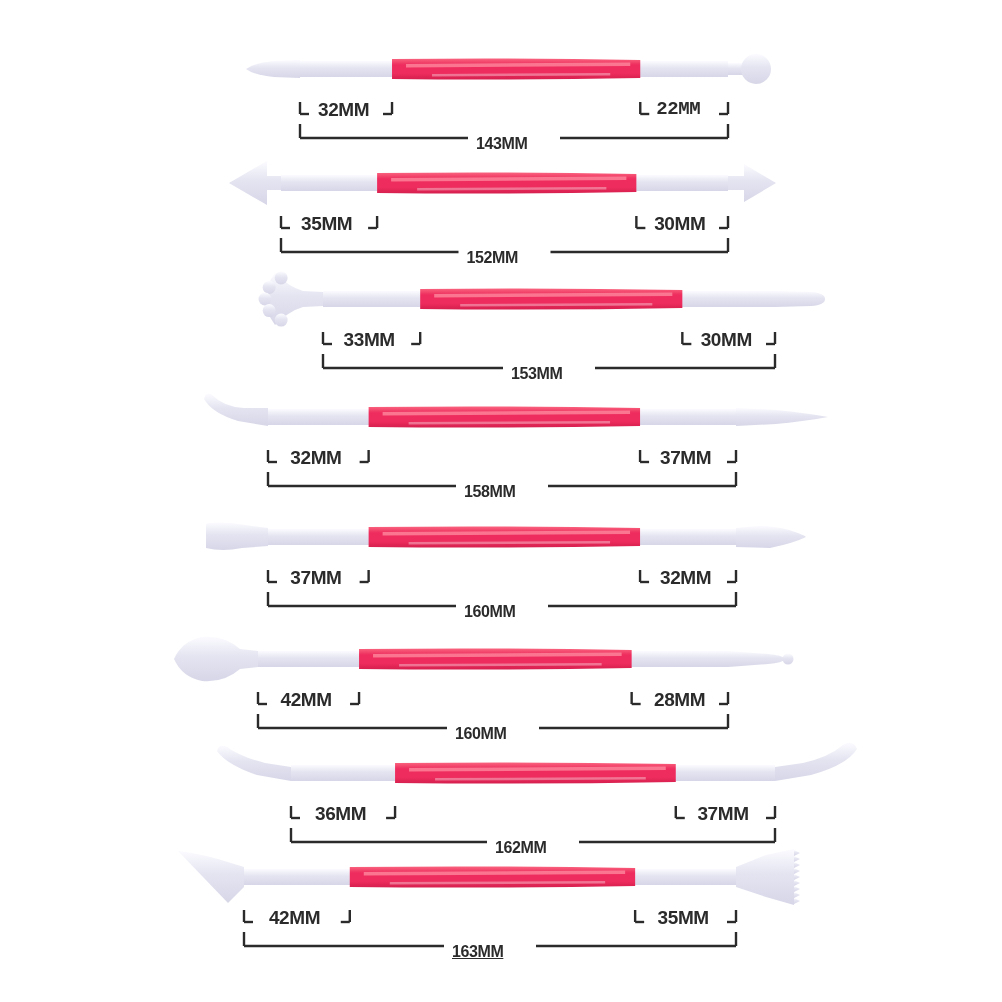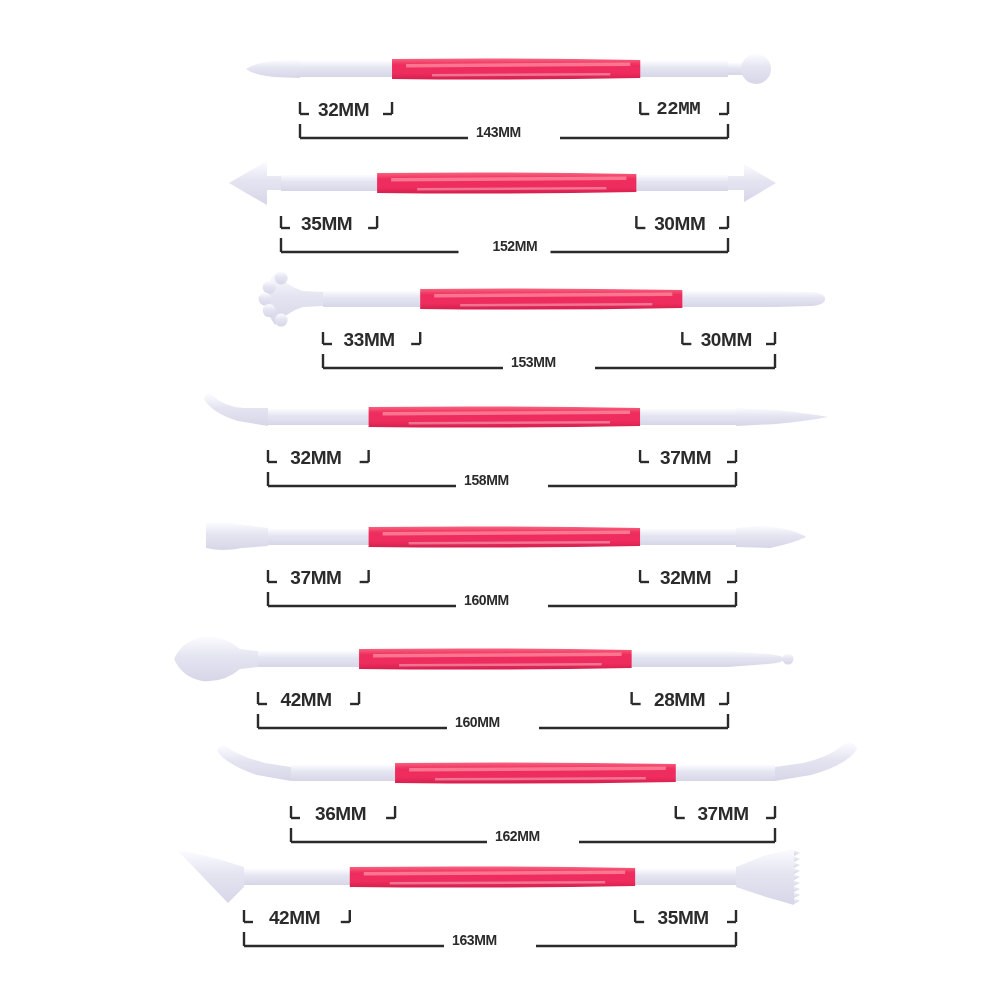--- a/index.html
+++ b/index.html
@@ -23,21 +23,21 @@
   .dim-text{
     position:absolute;
     font-family:"Liberation Sans", sans-serif;
     font-weight:700;
     color:#2b2b2b;
     white-space:nowrap;
     letter-spacing:-0.4px;
     line-height:1;
   }
   .dim-side{font-size:19px;top:0px;}
-  .dim-total{font-size:14px;top:25px;}
+  .dim-total{font-size:16px;top:36px;}
 </style>
 </head>
 <body>
 
 <div id="sheet">
     <div class="tool-row" style="top: 38px;">
       <div class="tool-art">
         <svg width="1002" height="62" viewBox="0 0 1002 62">
           <defs>
             <linearGradient id="hg1" x1="0" y1="0" x2="0" y2="1">
@@ -135,21 +135,21 @@
           </g>
           <g>
             <path d="M281,24 L281,38" stroke="#2b2b2b" stroke-width="2.4" fill="none"></path>
             <path d="M728,24 L728,38" stroke="#2b2b2b" stroke-width="2.4" fill="none"></path>
             <path d="M281,38 L458.5,38" stroke="#2b2b2b" stroke-width="2.4" fill="none"></path>
             <path d="M550.5,38 L728,38" stroke="#2b2b2b" stroke-width="2.4" fill="none"></path>
           </g>
         </svg>
         <div class="dim-text dim-side" style="left: 301.053px;">35MM</div>
         <div class="dim-text dim-side" style="left: 654.183px;">30MM</div>
-        <div class="dim-text dim-total" style="left: 466.5px; margin-left: 26px;">152MM</div>
+        <div class="dim-text dim-total" style="left: 466.5px;">152MM</div>
       </div>
     </div>
     <div class="tool-row" style="top: 268px; margin-left: 47px;">
       <div class="tool-art">
         <svg width="1002" height="62" viewBox="0 0 1002 62">
           <defs>
             <linearGradient id="hg3" x1="0" y1="0" x2="0" y2="1">
               <stop offset="0%" stop-color="#F9657F"></stop>
               <stop offset="30%" stop-color="#EE2D5E"></stop>
               <stop offset="70%" stop-color="#EE2D5E"></stop>
@@ -478,16 +478,16 @@
           </g>
           <g>
             <path d="M244,24 L244,38" stroke="#2b2b2b" stroke-width="2.4" fill="none"></path>
             <path d="M736,24 L736,38" stroke="#2b2b2b" stroke-width="2.4" fill="none"></path>
             <path d="M244,38 L444,38" stroke="#2b2b2b" stroke-width="2.4" fill="none"></path>
             <path d="M536,38 L736,38" stroke="#2b2b2b" stroke-width="2.4" fill="none"></path>
           </g>
         </svg>
         <div class="dim-text dim-side" style="left: 268.89px;">42MM</div>
         <div class="dim-text dim-side" style="left: 657.57px;">35MM</div>
-        <div class="dim-text dim-total" style="left: 452px;">163MM</div>
+        <div class="dim-text dim-total" style="left: 452px; text-decoration: underline;">163MM</div>
       </div>
     </div>
   </div>
 
 </body></html>

